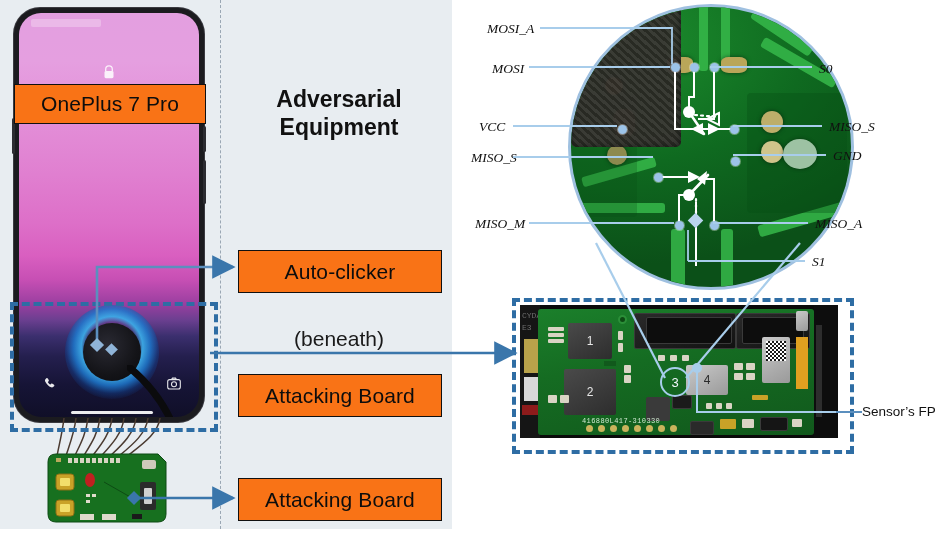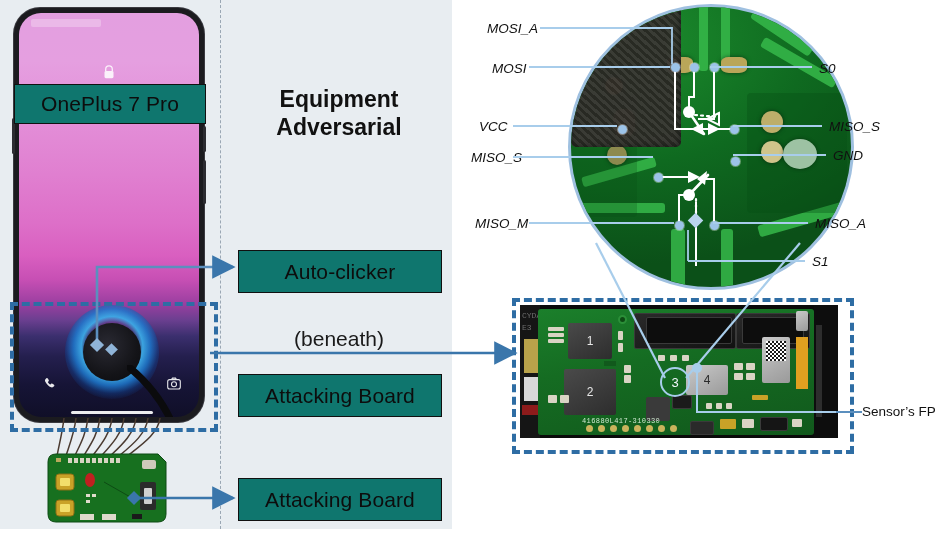--- a/index.html
+++ b/index.html
@@ -56,21 +56,21 @@
   #wires{left:30px;top:418px;width:200px;height:60px;}
 
   
   #operating-board{left:46px;top:452px;width:122px;height:72px;}
 
   
   #dash-left{left:10px;top:302px;width:200px;height:122px;
              border:4px dashed #2e6da4;}
 
   
-  .label-box{background:#0f766e;border:1.4px solid #101010;
+  .label-box{background:#f97316;border:1.4px solid #101010;
              display:flex;align-items:center;justify-content:center;
              font-size:21px;color:#0d0d0d;letter-spacing:.1px;}
   #lbl-oneplus{left:14px;top:84px;width:190px;height:38px;}
   #lbl-autoclicker{left:238px;top:250px;width:202px;height:41px;}
   #lbl-attacking{left:238px;top:374px;width:202px;height:41px;}
   #lbl-operating{left:238px;top:478px;width:202px;height:41px;}
 
   #lbl-beneath{left:238px;top:324px;width:202px;height:30px;
       display:flex;align-items:center;justify-content:center;
       font-size:21px;color:#1a1a1a;}
@@ -96,21 +96,21 @@
        repeating-linear-gradient(-38deg, #46433d 0 4px, #302e29 4px 8px);
      opacity:.97;box-shadow:0 0 6px rgba(0,0,0,.55) inset;}
   .pad{position:absolute;width:14px;height:14px;border-radius:50%;
      background:#b9a659;box-shadow:0 0 4px rgba(0,0,0,.5);}
 
   
   .pin-dot{position:absolute;width:9px;height:9px;border-radius:50%;
      background:#9cc3e8;box-shadow:0 0 0 1px rgba(255,255,255,.35);}
 
   .pinlabel{position:absolute;font-style:italic;font-size:13.5px;color:#111;
-     white-space:nowrap;font-family:Liberation Sans, sans-serif;}
+     white-space:nowrap;font-family:Liberation Serif, serif;}
 
   
   #board-photo{left:520px;top:305px;width:318px;height:133px;
      background:#0a0a0a;overflow:hidden;}
   #board-green{position:absolute;left:18px;top:4px;width:276px;height:126px;
      background:linear-gradient(170deg,#1b7f2b 0%,#156c22 40%,#11591c 100%);
      border-radius:3px;}
   .bchip{position:absolute;background:linear-gradient(150deg,#4a4a4a,#2d2d2d);
      border-radius:2px;display:flex;align-items:center;justify-content:center;
      color:#e8e8e8;font-size:12px;}
@@ -219,22 +219,22 @@
     <rect x="98" y="36" width="8" height="16" rx="1" fill="#cfcfcf"></rect>
     <rect x="34" y="62" width="14" height="6" fill="#dedacb"></rect>
     <rect x="56" y="62" width="14" height="6" fill="#dedacb"></rect>
     <rect x="86" y="62" width="10" height="5" fill="#1a1a1a"></rect>
   </svg>
 </div>
 
 <div class="abs" id="dash-left"></div>
 
 <div class="abs" id="title-adversarial">
+  <div>Adversarial</div>
   <div>Equipment</div>
-  <div>Adversarial</div>
 </div>
 
 <div class="abs label-box" id="lbl-oneplus">OnePlus 7 Pro</div>
 <div class="abs label-box" id="lbl-autoclicker">Auto-clicker</div>
 <div class="abs" id="lbl-beneath">(beneath)</div>
 <div class="abs label-box" id="lbl-attacking">Attacking Board</div>
 <div class="abs label-box" id="lbl-operating">Attacking Board</div>
 
 <div class="abs" id="magnifier">
 

